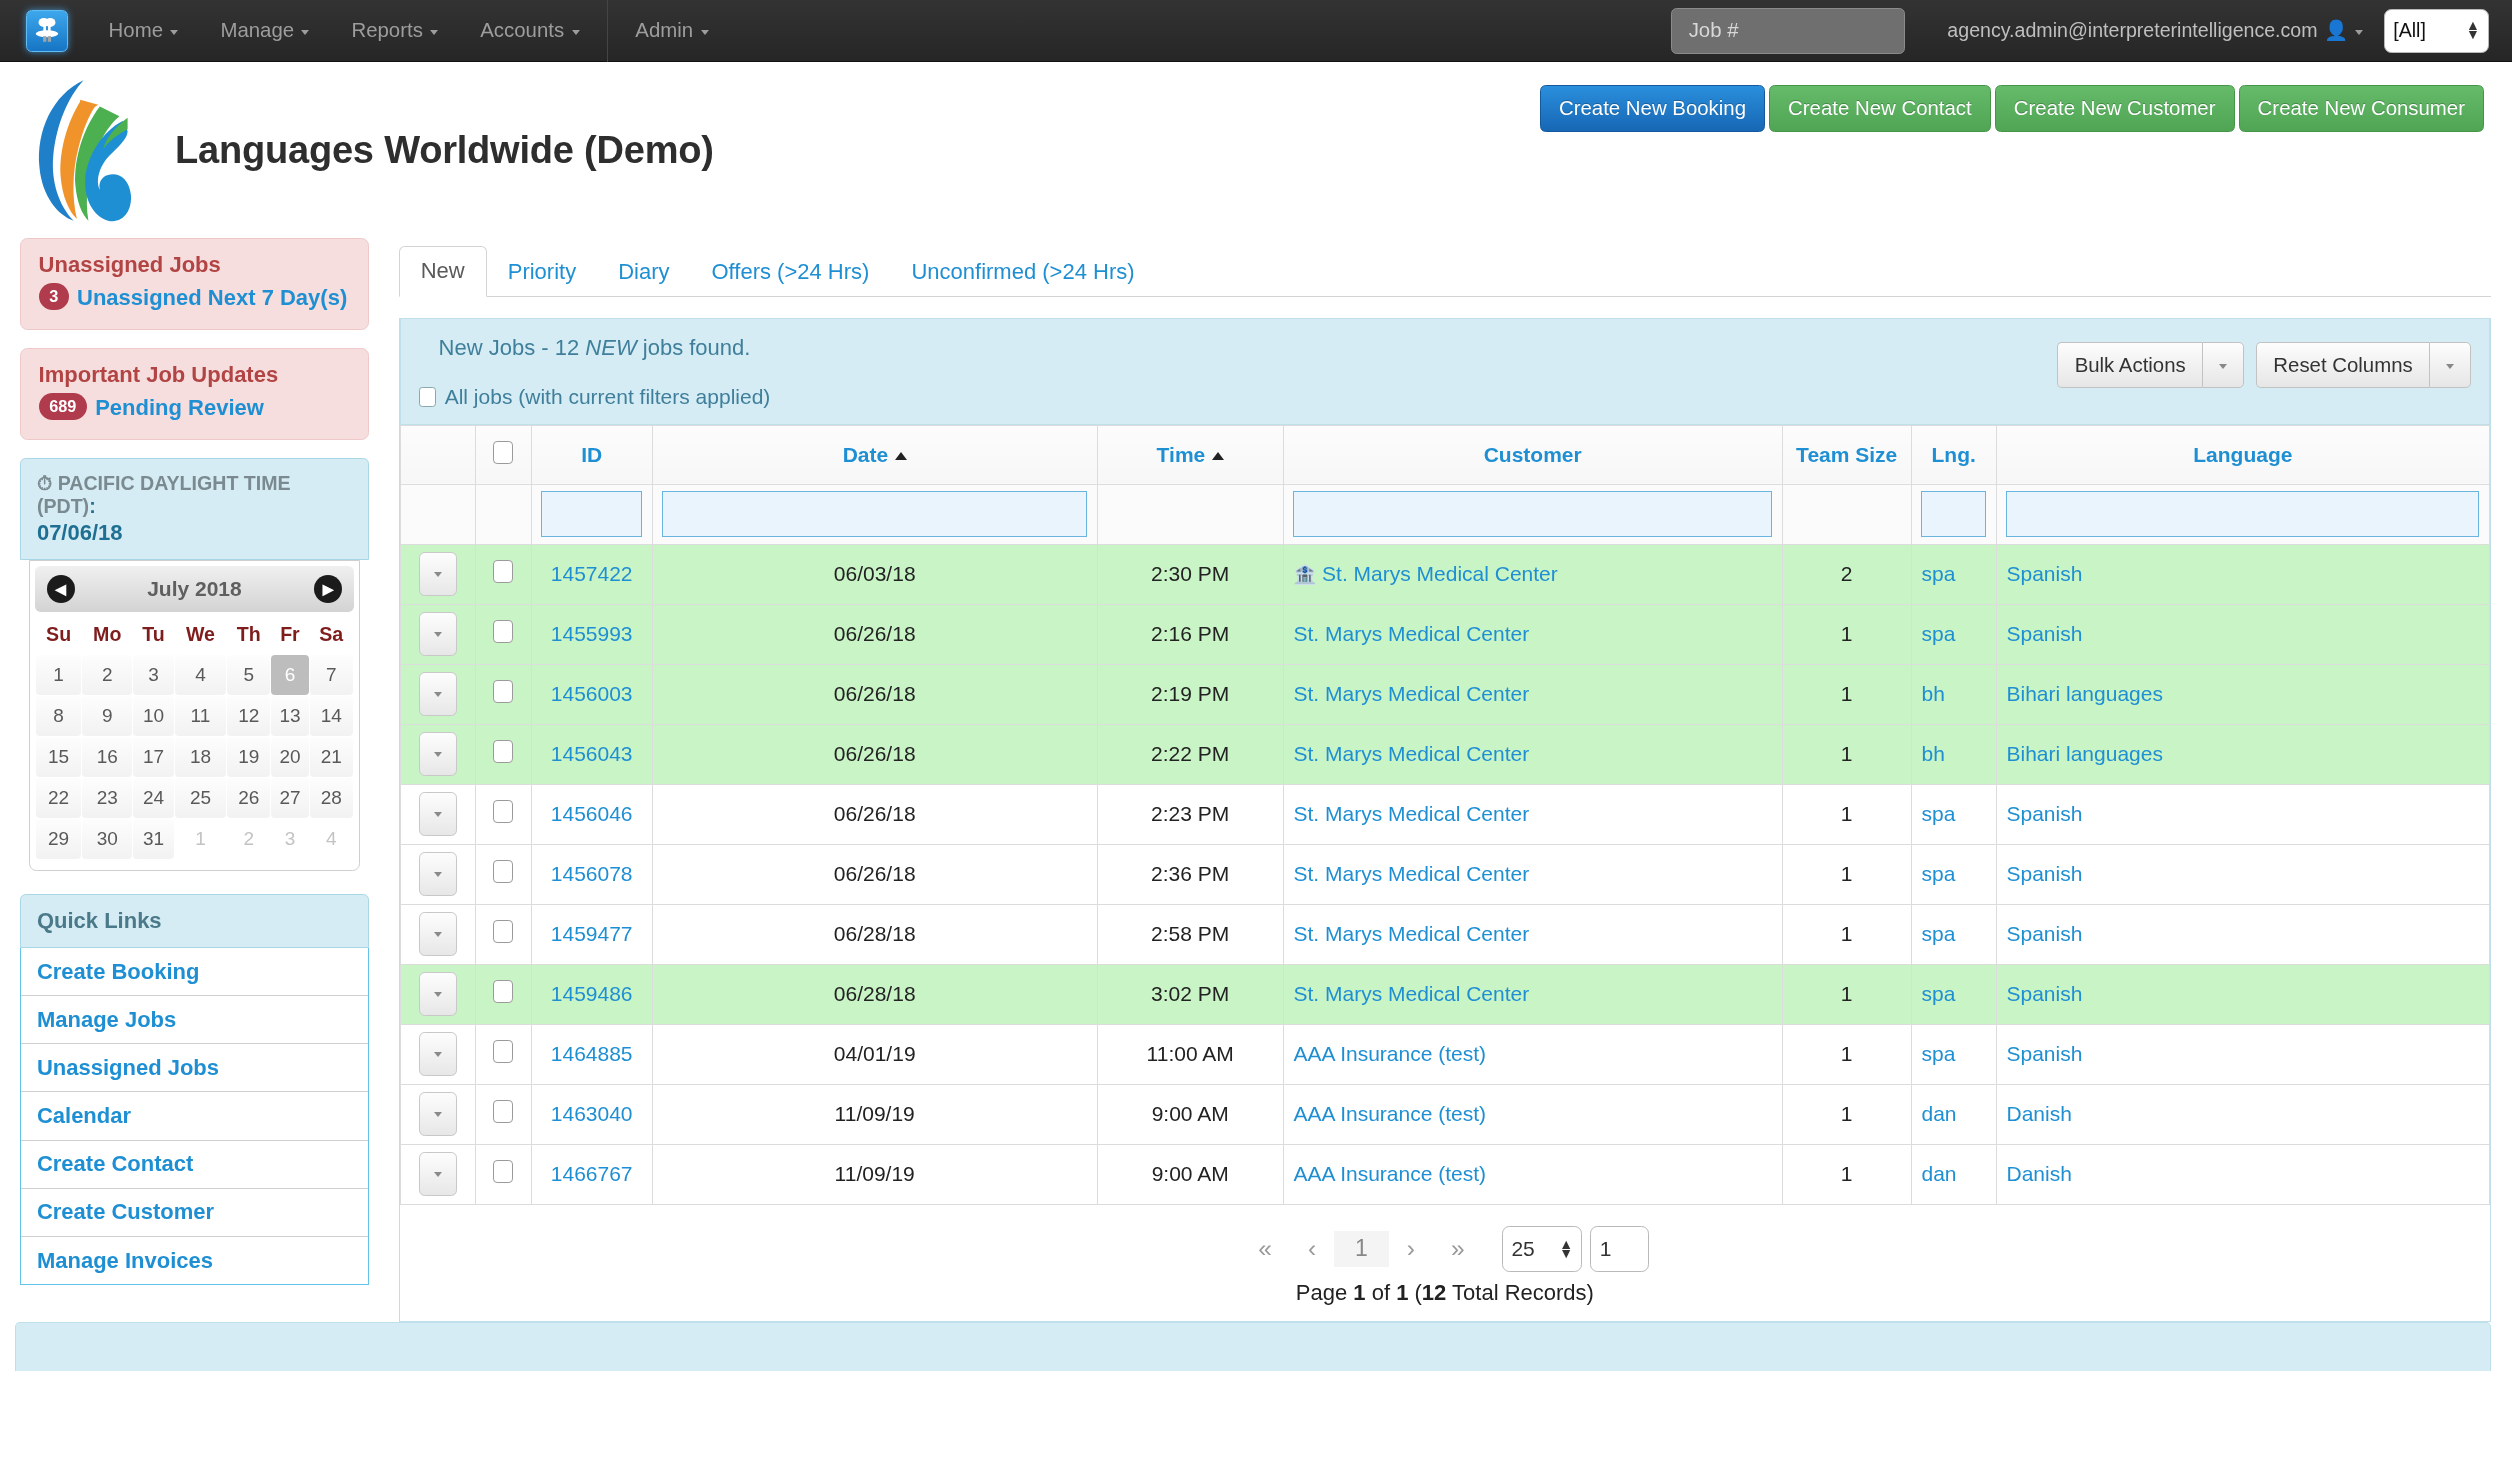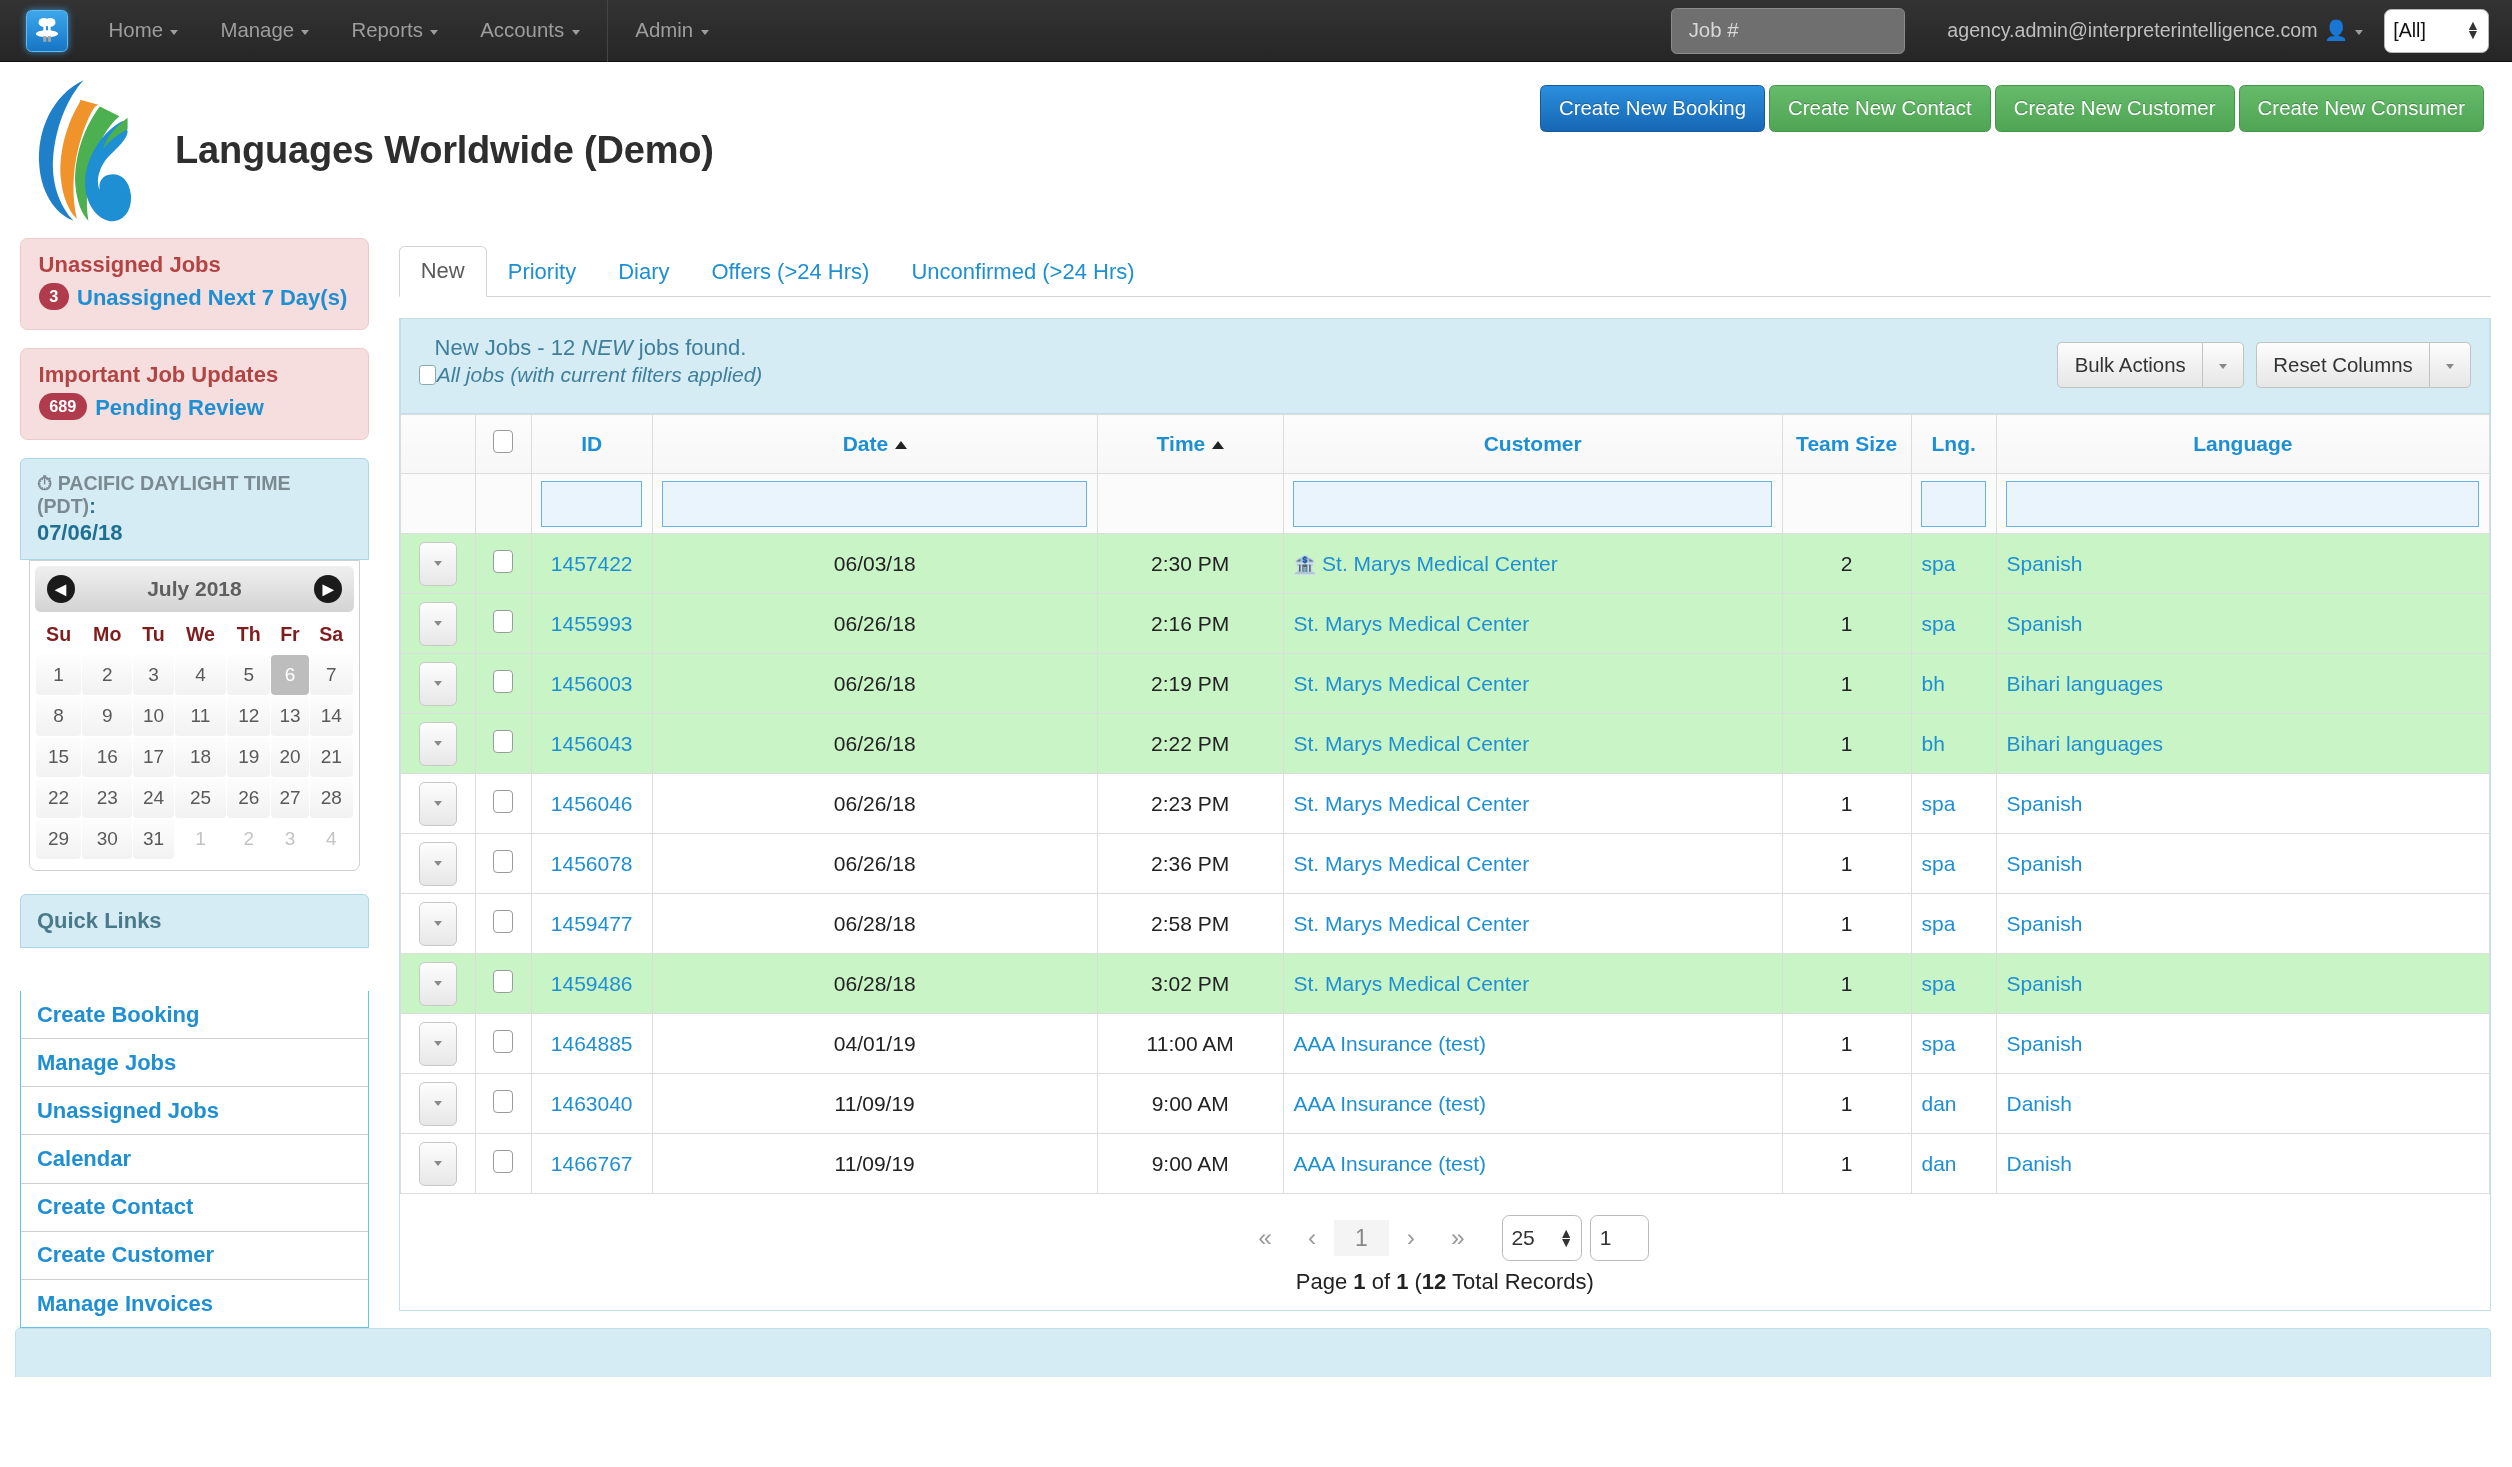--- a/index.html
+++ b/index.html
@@ -122,21 +122,21 @@
     background:linear-gradient(#fdfdfd,#f2f2f2); border-radius:4.1px; cursor:pointer;
   }
   .cal td.other { color:#c3c3c3; background:#fff; }
   .cal td.today { background:#bdbdbd; color:#fff; }
 
   .ql-head {
     background:#d5ecf4; border:0.8px solid #a9d7e6; border-radius:5.7px 5.7px 0 0;
     padding:13px 16.3px; margin-top:23px;
     font-size:22px; font-weight:bold; color:#4a7a8a;
   }
-  .ql-list { border:0.8px solid #63c3e8; border-top:none;margin-top:43px; }
+  .ql-list { border:0.8px solid #63c3e8; border-top:none; }
   .ql-item {
     padding:10.6px 16.3px; font-size:22px; font-weight:bold; color:#1f8fd3;
     border-bottom:0.8px solid #cfcfcf; cursor:pointer; background:#fff;
   }
   .ql-item:last-child { border-bottom:none; }
 
   
   .main { flex:1; padding:0 21px 0 14.7px; min-width:0; }
 
   .tabs { display:flex; align-items:flex-end; border-bottom:0.8px solid #d4d4d4; height:59px; }
@@ -150,21 +150,21 @@
     border-radius:5.7px 5.7px 0 0; margin-bottom:-0.8px;
   }
 
   .panel { border:0.8px solid #bfe0ea; border-top:none; margin-top:21px; }
   .panel-head {
     background:#d5ecf4; border:0.8px solid #bfe0ea; padding:16.3px 18px 14.7px 18px;
     display:flex; align-items:flex-start; position:relative; min-height:96px;
   }
   .panel-head-title { font-size:22px; font-weight:normal; color:#3f7f9b;text-align:center; }
   .panel-head-title i { font-style:italic; }
-  .panel-sub { margin-top:2px; font-size:21px; color:#3f7f9b; display:flex; align-items:center; gap:1px;font-style:italic; }
+  .panel-sub { margin-top:24px; font-size:21px; color:#3f7f9b; display:flex; align-items:center; gap:9px; }
   .chk {
     width:17px; height:20.4px; border:0.8px solid #8aa; border-radius:3.3px; background:#fff;
     display:inline-block; cursor:pointer; flex:0 0 auto;
   }
   .panel-head-actions { position:absolute; right:18px; top:23px; display:flex; gap:12px; }
   .split-btn { display:flex; }
   .sb-main, .sb-arrow {
     height:46px; background:linear-gradient(#fdfdfd,#e6e6e6);
     border:0.8px solid #c2c2c2; color:#333; font-size:20.4px;
     display:flex; align-items:center; justify-content:center; cursor:pointer;

